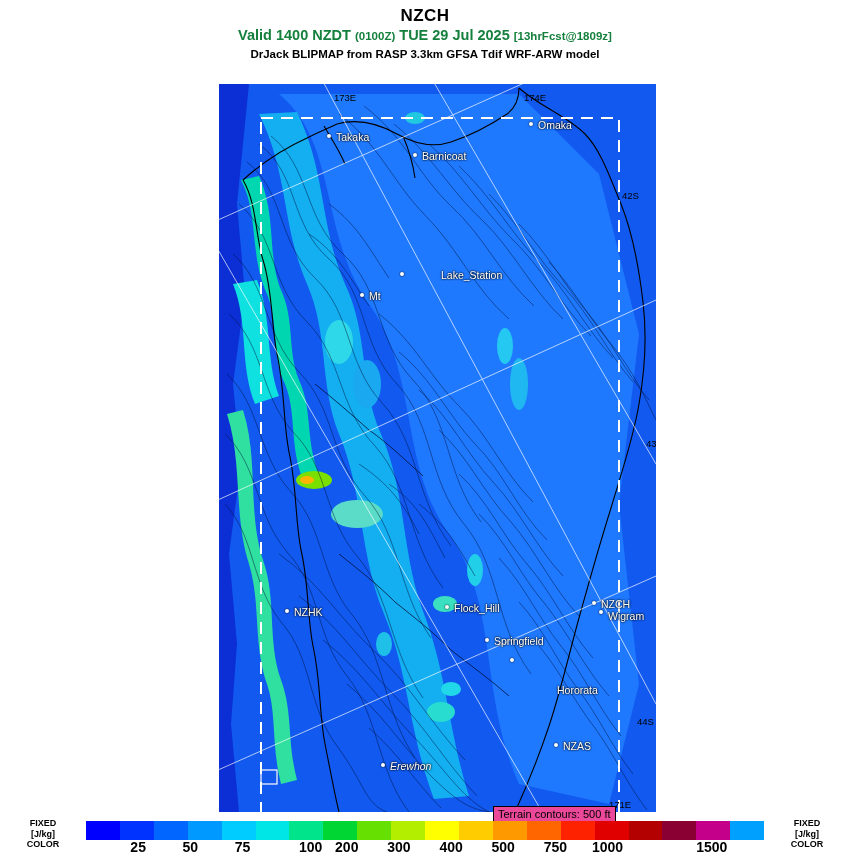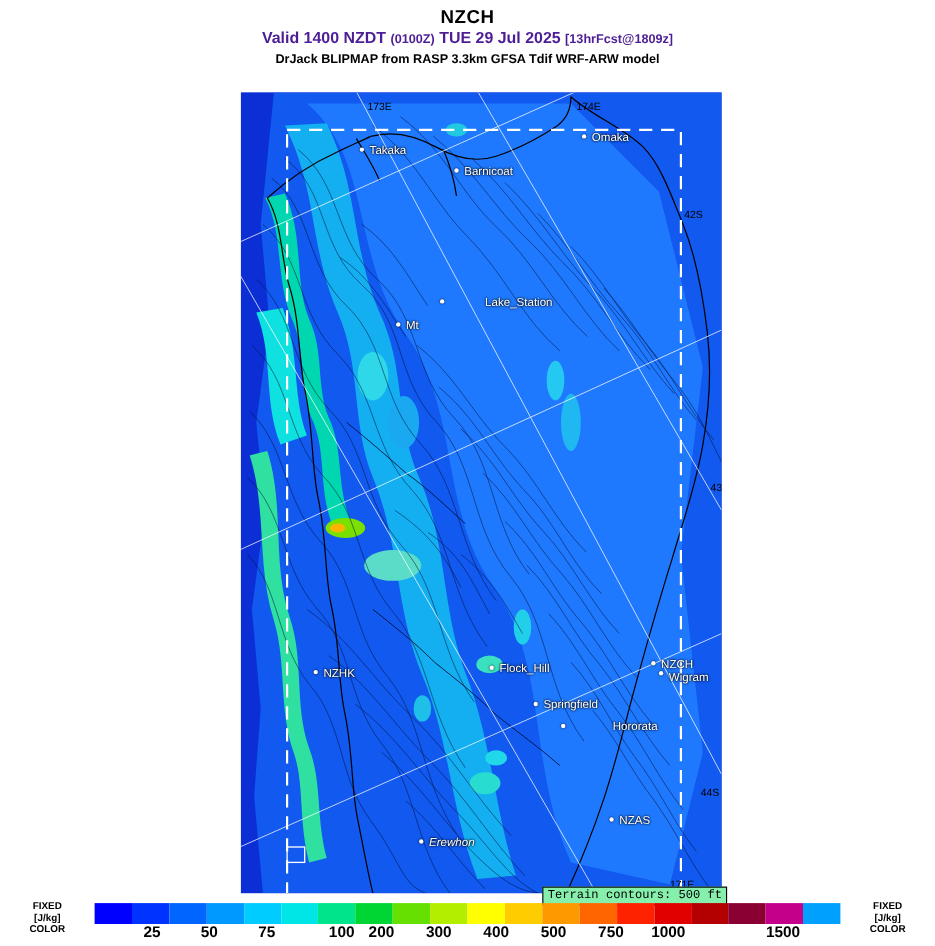--- a/index.html
+++ b/index.html
@@ -30,21 +30,21 @@
   .title-main {
     font-size: 17px;
     font-weight: bold;
     color: #000;
     letter-spacing: 0.5px;
     line-height: 20px;
   }
   .title-line2 {
     font-size: 14.5px;
     font-weight: bold;
-    color: #4c1d95;
+    color: #15803d;
     line-height: 19px;
     white-space: nowrap;
   }
   .title-line2 .small {
     font-size: 11.5px;
     font-weight: bold;
   }
   .title-line3 {
     font-size: 11.5px;
     font-weight: bold;
@@ -90,27 +90,26 @@
     white-space: nowrap;
   }
   .graticule-label.onmap {
     color: #000000;
   }
   
   #terrain-note {
     position: absolute;
     left: 493px;
     top: 806px;
-    background: #86efac;
+    background: #ec4899;
     border: 1px solid #000;
     font-size: 11px;
     padding: 1px 4px 2px 4px;
     color: #000;
     white-space: nowrap;
-    font-family: Liberation Mono, monospace;
   }
   
   #colorbar-row {
     position: absolute;
     left: 0;
     top: 818px;
     width: 850px;
     height: 40px;
     text-decoration: underline;
   }
@@ -320,21 +319,21 @@
         <div class="site-label" style="left: 75px; top: 522px;">NZHK</div>
         <div class="site-dot" style="left: 226px; top: 521px;"></div>
         <div class="site-label" style="left: 235px; top: 518px; text-align: right;">Flock_Hill</div>
         <div class="site-dot" style="left: 373px; top: 517px;"></div>
         <div class="site-label" style="left: 382px; top: 514px;">NZCH</div>
         <div class="site-dot" style="left: 380px; top: 526px;"></div>
         <div class="site-label" style="left: 389px; top: 526px;">Wigram</div>
         <div class="site-dot" style="left: 266px; top: 554px;"></div>
         <div class="site-label" style="left: 275px; top: 551px;">Springfield</div>
         <div class="site-dot" style="left: 291px; top: 574px;"></div>
-        <div class="site-label" style="left: 300px; top: 571px; padding-left: 38px;">Hororata</div>
+        <div class="site-label" style="left: 300px; top: 600px; padding-left: 38px;">Hororata</div>
         <div class="site-dot" style="left: 335px; top: 659px;"></div>
         <div class="site-label" style="left: 344px; top: 656px;">NZAS</div>
         <div class="site-dot" style="left: 162px; top: 679px;"></div>
         <div class="site-label" style="left: 171px; top: 676px; font-style: italic;">Erewhon</div>
       </div>
 
     <div id="gridlabels">
         <div class="graticule-label onmap" style="left: 403px; top: 106px;">42S</div>
         <div class="graticule-label onmap" style="left: 427px; top: 354px;">43S</div>
         <div class="graticule-label onmap" style="left: 418px; top: 632px;">44S</div>

